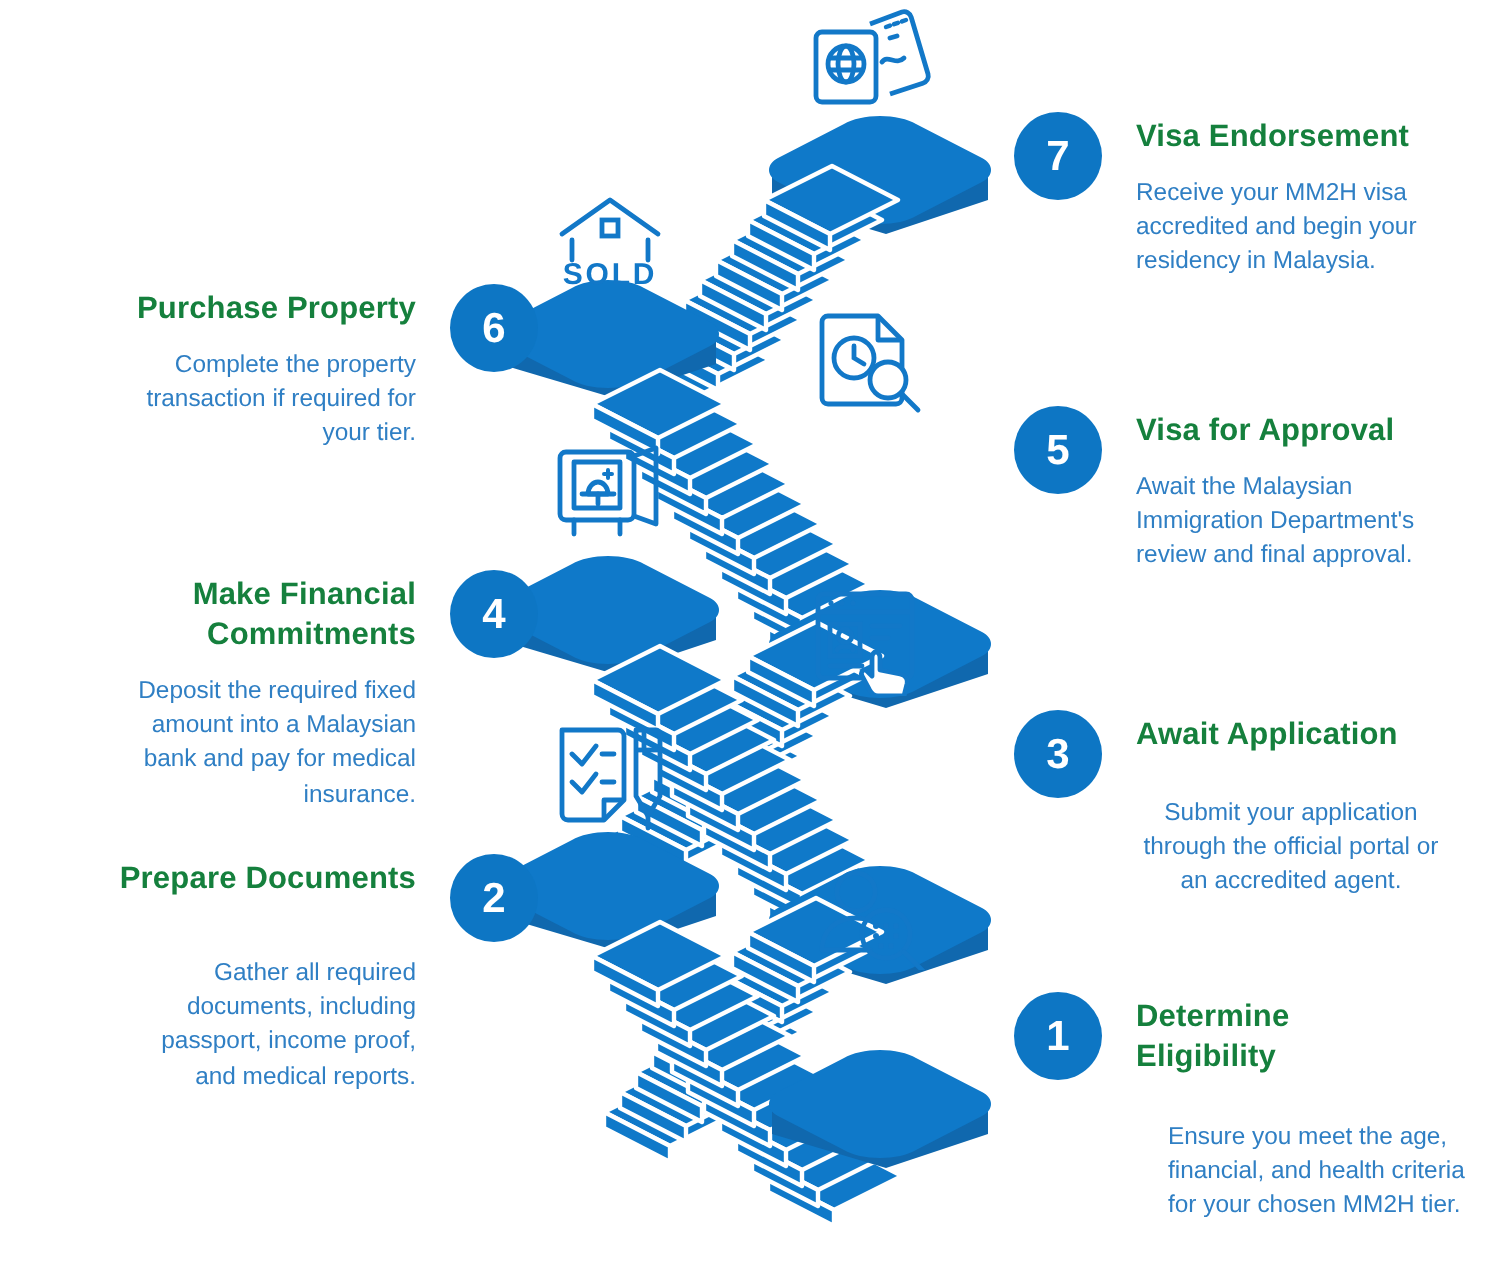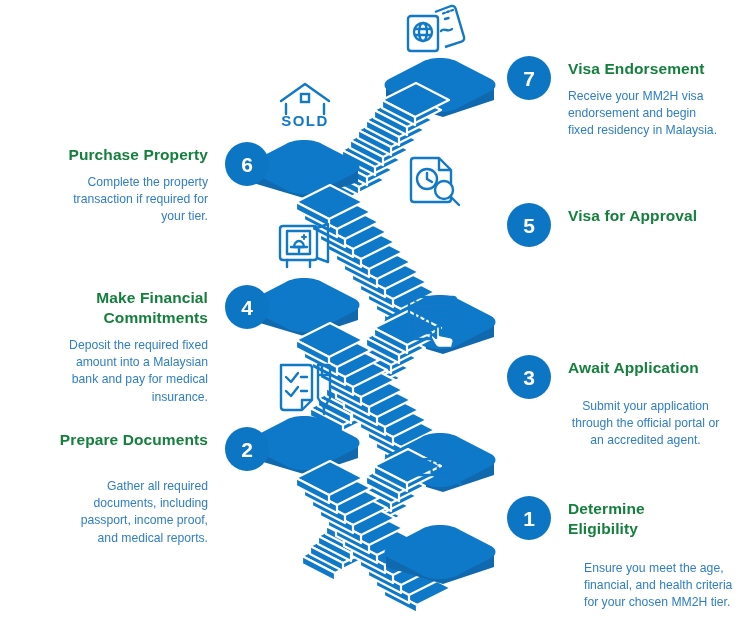--- a/index.html
+++ b/index.html
@@ -302,21 +302,21 @@
       <path d="M6,13 L30,13 C31.7,13 33,14.3 33,16 L33,45 C33,46.7 31.7,48 30,48 L6,48 C4.3,48 3,46.7 3,45 L3,16 C3,14.3 4.3,13 6,13 Z" stroke-linejoin="round"></path>
       <circle cx="18" cy="29" r="9"></circle>
       <ellipse cx="18" cy="29" rx="4" ry="9"></ellipse>
       <path d="M9.6,26 L26.4,26 M9.6,32 L26.4,32"></path>
       <path d="M38,10.5 L40,9.8 M42,9.1 L44,8.4 M46,7.7 L48,7" stroke-width="2.2" stroke-linecap="round"></path>
       <path d="M40,16 L43.5,15" stroke-linecap="round"></path>
       <path d="M36,28 C39,24 43,30 47,26" stroke-linecap="round"></path>
     </svg>
   </div>
 
-  <div class="icon" style="left:277px; top:80px;">
+  <div class="icon" style="left:277px; top:96px;">
     <svg width="56" height="52" viewBox="0 0 56 52" fill="none" stroke="#1278c8" stroke-width="2.4">
       <path d="M4,21 L28,4 L52,21" stroke-linecap="round" stroke-linejoin="round"></path>
       <path d="M9,24 L9,34" stroke-linecap="round"></path>
       <path d="M47,24 L47,34" stroke-linecap="round"></path>
       <rect x="24" y="14" width="8" height="8"></rect>
       <text class="sold-label" x="28" y="46" text-anchor="middle" stroke="none">SOLD</text>
     </svg>
   </div>
 
   <div class="icon" style="left:406px; top:155px;">
@@ -390,36 +390,37 @@
         <circle cx="33.5" cy="38" r="1.5"></circle>
           <circle cx="38.5" cy="38" r="1.5"></circle>
       </g>
     </svg>
   </div>
 
   <div class="step right" style="left:507px; top:56px;">
     <div class="badge">7</div>
     <div class="texts">
       <div class="title">Visa Endorsement</div>
-      <div class="desc">Receive your MM2H visa endorsement and begin fixed residency in Malaysia.</div>
+      <div class="desc">Receive your MM2H visa accredited and begin your residency in Malaysia.</div>
     </div>
   </div>
 
   <div class="step left" style="left:58px; top:142px;">
     <div class="badge">6</div>
     <div class="texts">
       <div class="title">Purchase Property</div>
       <div class="desc">Complete the property transaction if required for your tier.</div>
     </div>
   </div>
 
   <div class="step right" style="left:507px; top:203px;">
     <div class="badge">5</div>
     <div class="texts">
       <div class="title">Visa for Approval</div>
+      <div class="desc">Await the Malaysian Immigration Department's review and final approval.</div>
     </div>
   </div>
 
   <div class="step left" style="left:48px; top:285px;">
     <div class="badge">4</div>
     <div class="texts" style="width:160px;">
       <div class="title">Make Financial Commitments</div>
       <div class="desc">Deposit the required fixed amount into a Malaysian bank and pay for medical insurance.</div>
     </div>
   </div>

